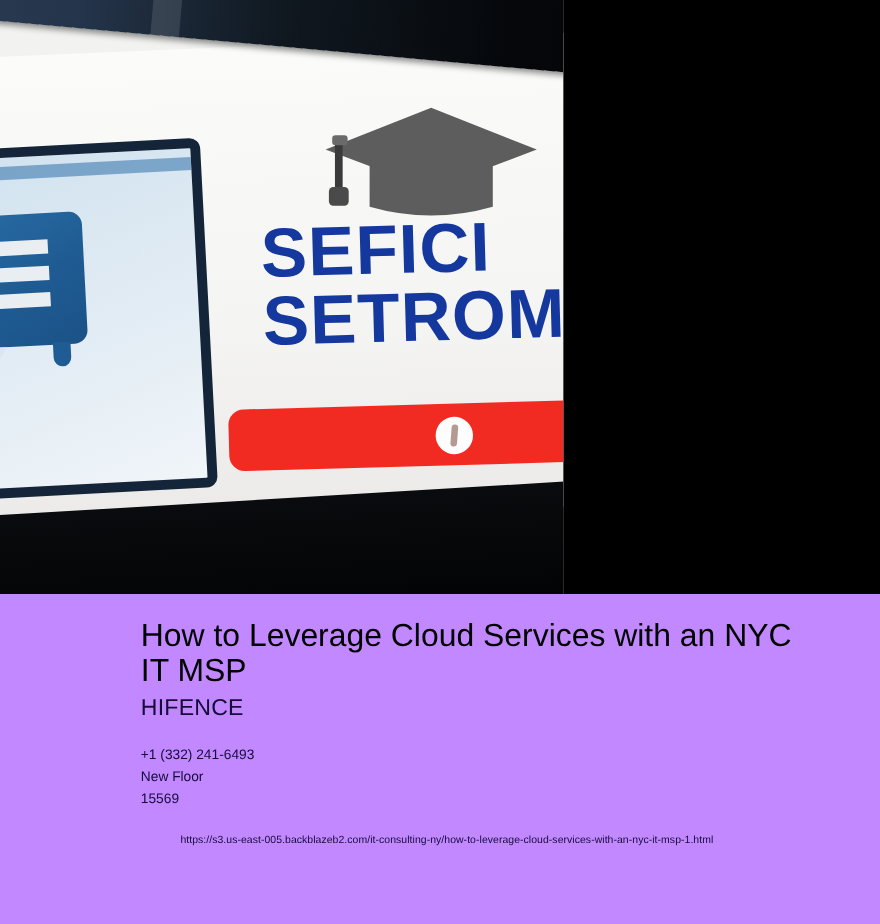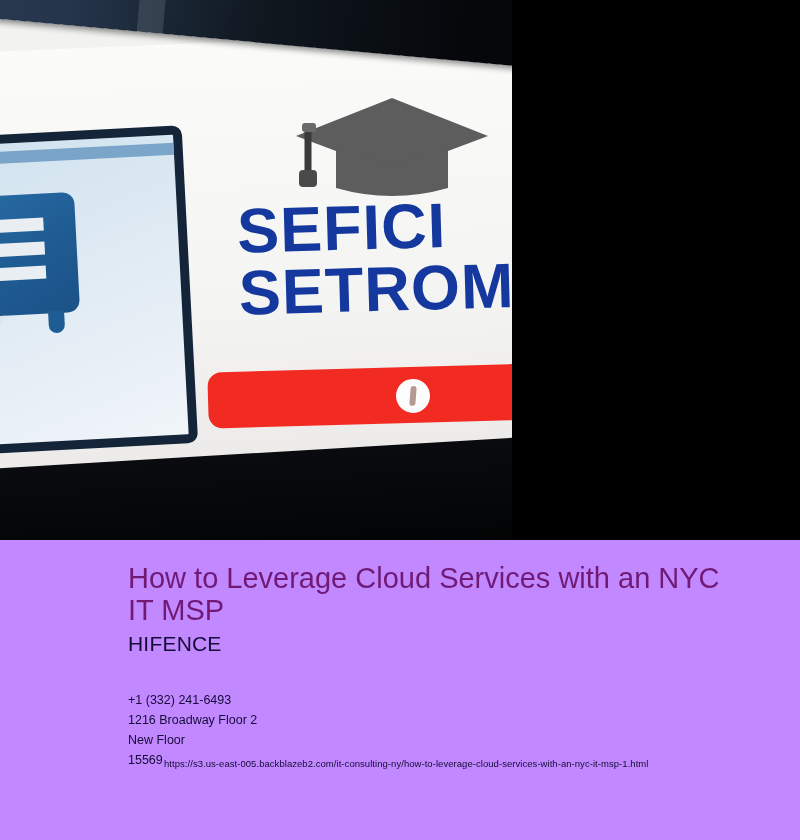--- a/index.html
+++ b/index.html
@@ -214,35 +214,35 @@
   }
   .title {
     position: absolute;
     left: 128px;
     top: 22px;
     width: 600px;
     margin: 0;
     font-size: 29px;
     font-weight: normal;
     line-height: 1.12;
-    color: #701a75;
+    color: #000000;
     letter-spacing: 0px;
   }
   .brand {
     position: absolute;
     left: 128px;
     top: 92px;
     font-size: 21px;
     color: #140b38;
     letter-spacing: .2px;
   }
   .contact {
     position: absolute;
     left: 128px;
-    top: 150px;
+    top: 136px;
     width: 620px;
   }
   .contact-line {
     font-size: 12.5px;
     color: #140b38;
     line-height: 20px;
     white-space: nowrap;
   }
   .source-url {
     position: absolute;
@@ -321,21 +321,20 @@
   </div>
 
   <div class="content">
 
     <h1 class="title">How to Leverage Cloud Services with an NYC IT MSP</h1>
 
     <div class="brand">HIFENCE</div>
 
     <div class="contact">
       <div class="contact-line">+1 (332) 241-6493</div>
-      <div class="contact-line">1216 Broadway Floor 2</div>
       <div class="contact-line">New Floor</div>
       <div class="contact-line">15569</div>
     </div>
 
     <div class="source-url">https://s3.us-east-005.backblazeb2.com/it-consulting-ny/how-to-leverage-cloud-services-with-an-nyc-it-msp-1.html</div>
   </div>
 
 </div>
 
 </body></html>

